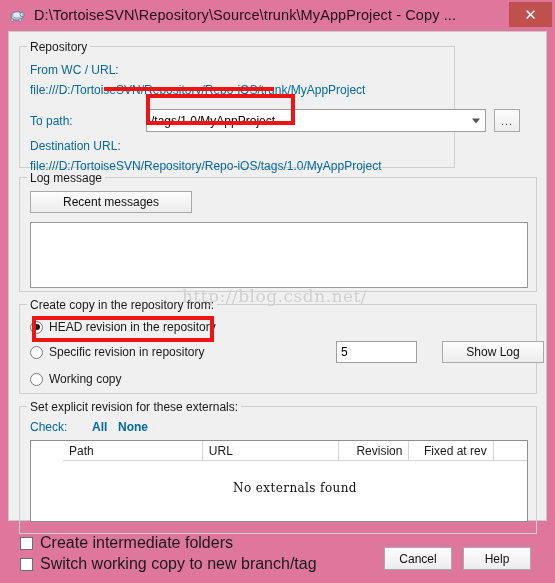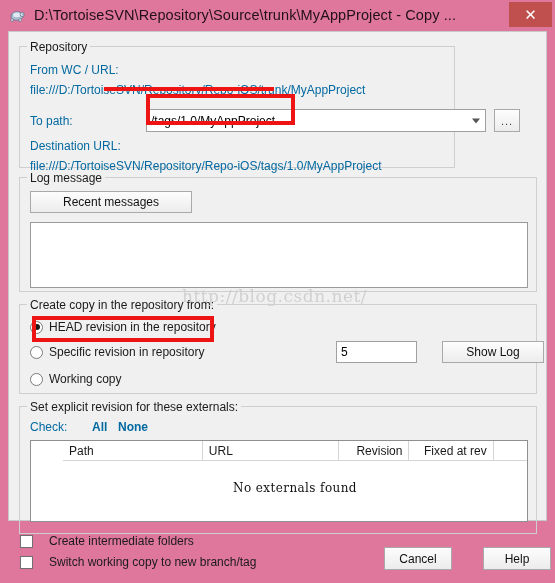--- a/index.html
+++ b/index.html
@@ -186,22 +186,22 @@
     cursor: pointer;
   }
   .checkbox {
     width: 13px; height: 13px;
     background: #ffffff;
     border: 1px solid #6f6f6f;
     box-sizing: border-box;
     flex: 0 0 auto;
   }
   .check-row .ctext {
-    margin-left: 16px;
-    font-size: 12px;
+    margin-left: 7px;
+    font-size: 16px;
     color: #1a1a1a;
     white-space: nowrap;
   }
 
   
   #ext-list {
     position: absolute;
     background: #ffffff;
     border: 1px solid #8f8f8f;
     box-sizing: border-box;
@@ -371,18 +371,18 @@
   </div>
 
   <div class="check-row" style="left:20px; top:34px;">
     <span class="checkbox"></span>
     <span class="ctext">Switch working copy to new branch/tag</span>
   </div>
 
 
   <div class="btn" style="left:384px; top:26px; width:68px; height:23px;">Cancel</div>
 
-  <div class="btn" style="left:463px; top:26px; width:68px; height:23px;margin-left:20px;">Help</div>
+  <div class="btn" style="left:463px; top:26px; width:68px; height:23px;">Help</div>
 </div>
 
 <div class="anno-rect" style="left:146px; top:94px; width:149px; height:31px;"></div>
 <div class="anno-line" style="left:104px; top:87px; width:170px; height:4px;"></div>
 <div class="anno-rect" style="left:32px; top:316px; width:182px; height:26px;"></div>
 
 </body></html>

